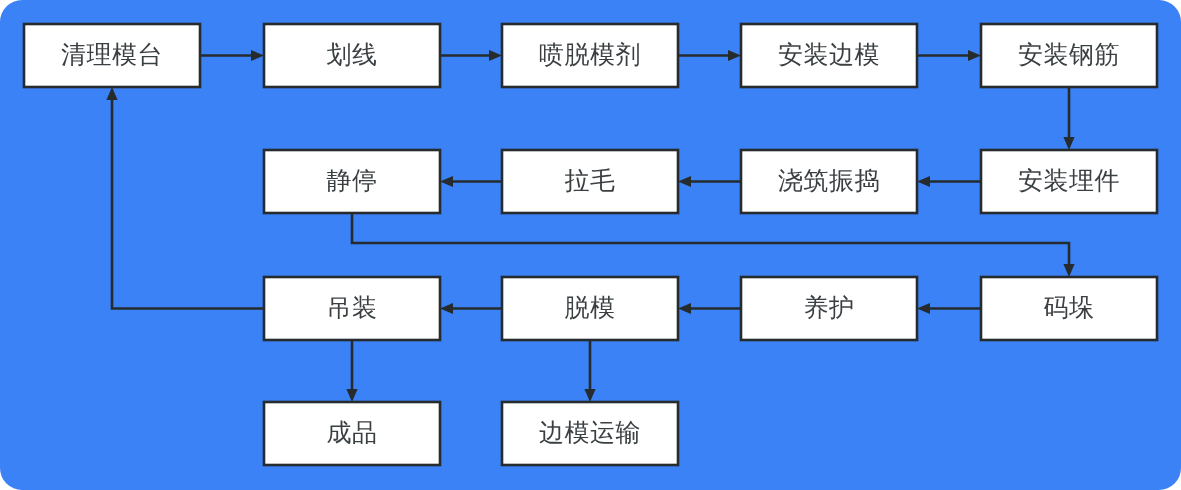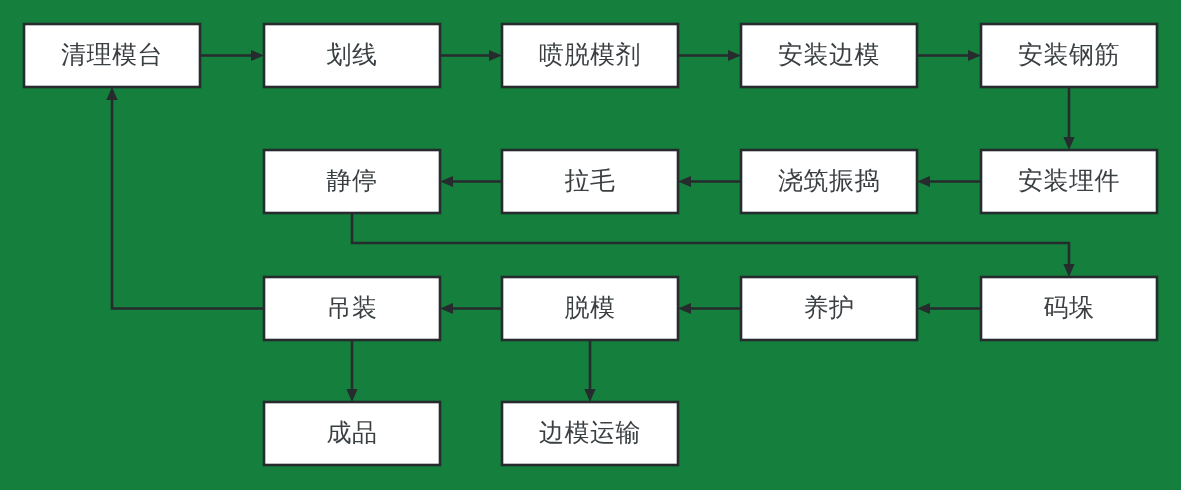--- a/index.html
+++ b/index.html
@@ -7,22 +7,23 @@
     padding: 0;
     background: #ffffff;
   }
   body {
     font-family: "Liberation Sans", "DejaVu Sans", sans-serif;
   }
   #diagram-root {
     position: relative;
     width: 1181px;
     height: 490px;
-    background: #15803d;
+    background: #3b82f6;
     overflow: hidden;
+    border-radius: 22px;
   }
   svg.flow-canvas {
     position: absolute;
     top: 0;
     left: 0;
     width: 1181px;
     height: 490px;
     display: block;
   }
   .node-rect {

